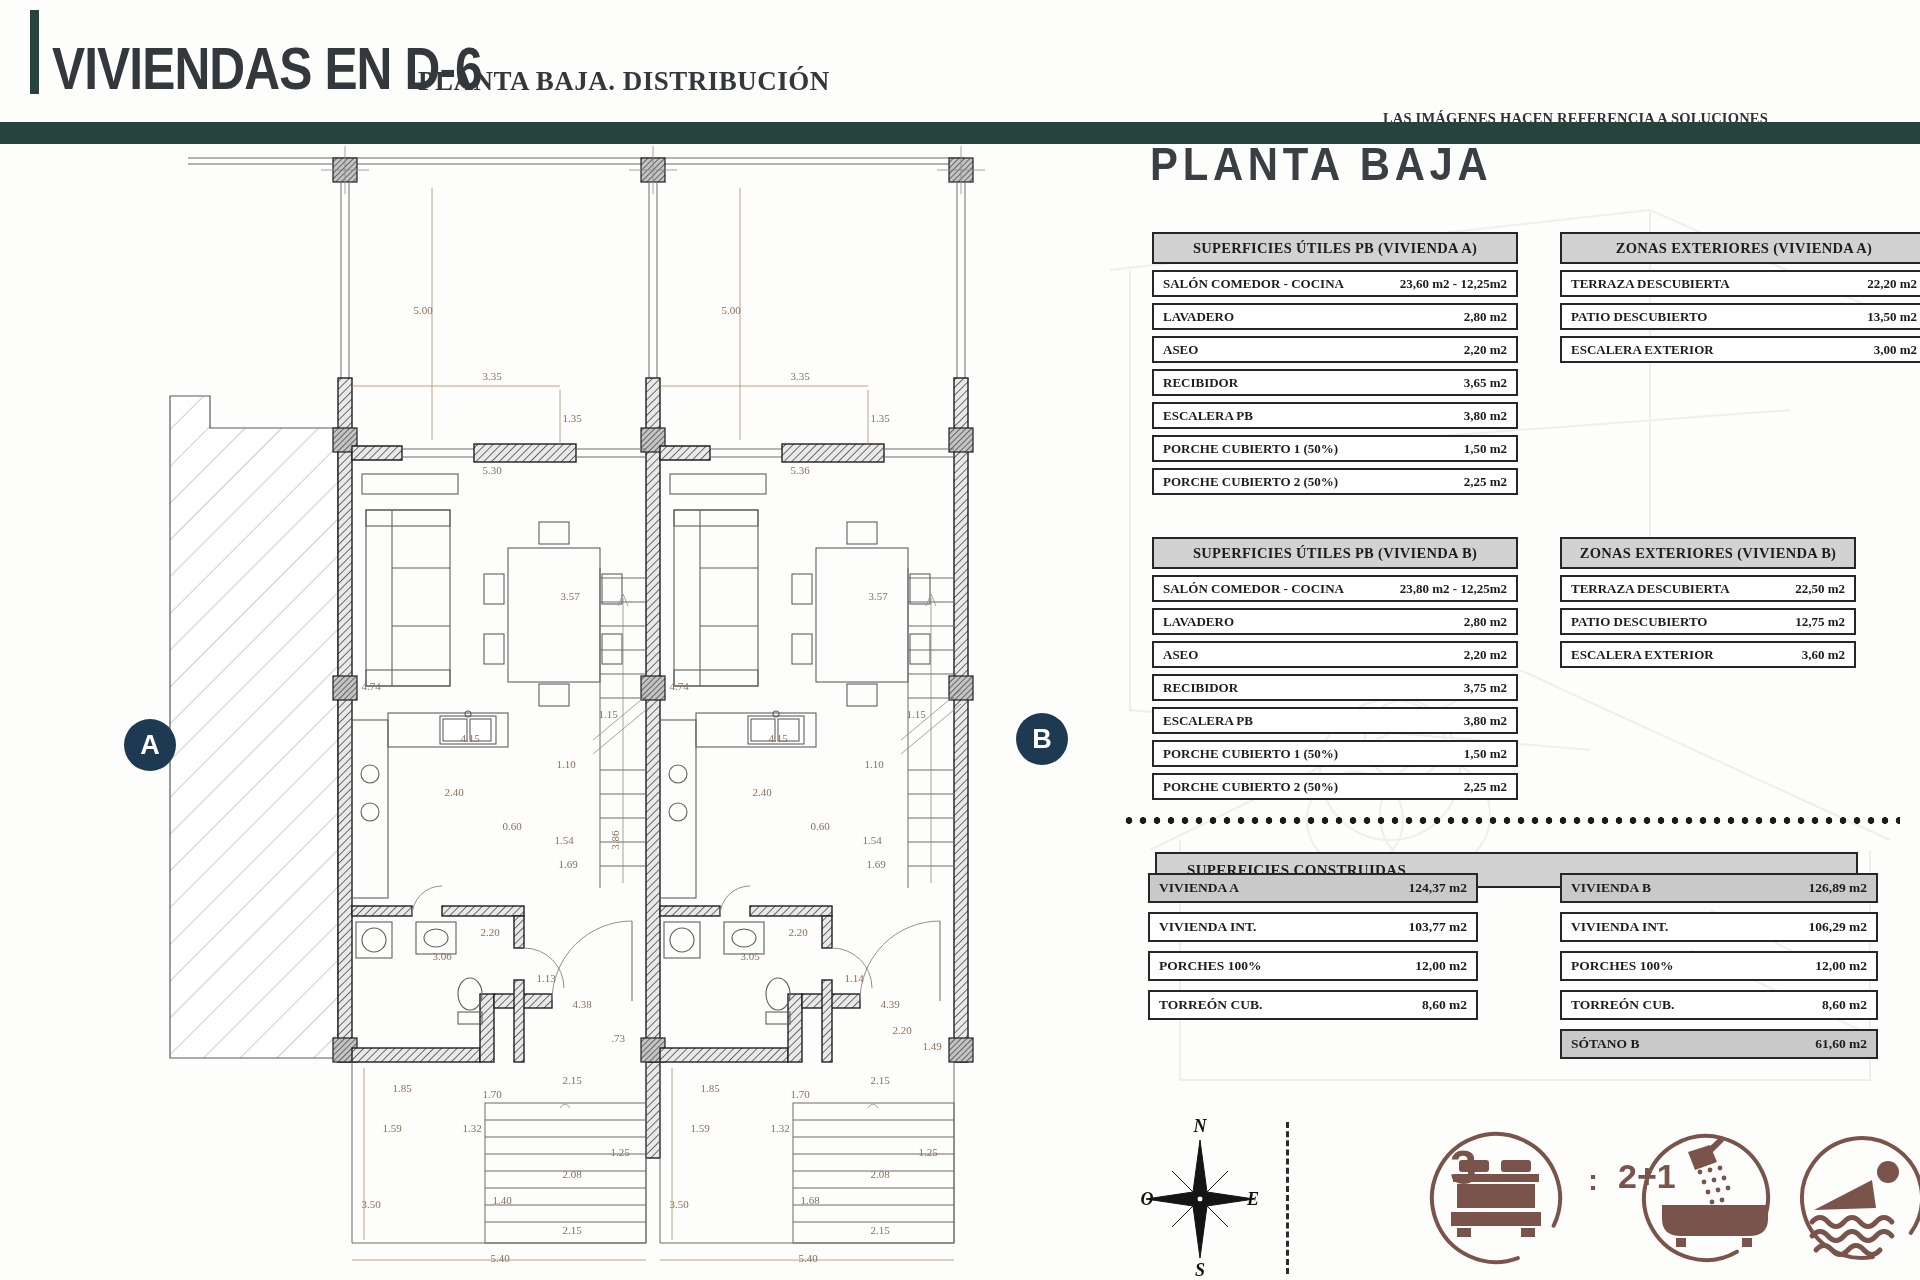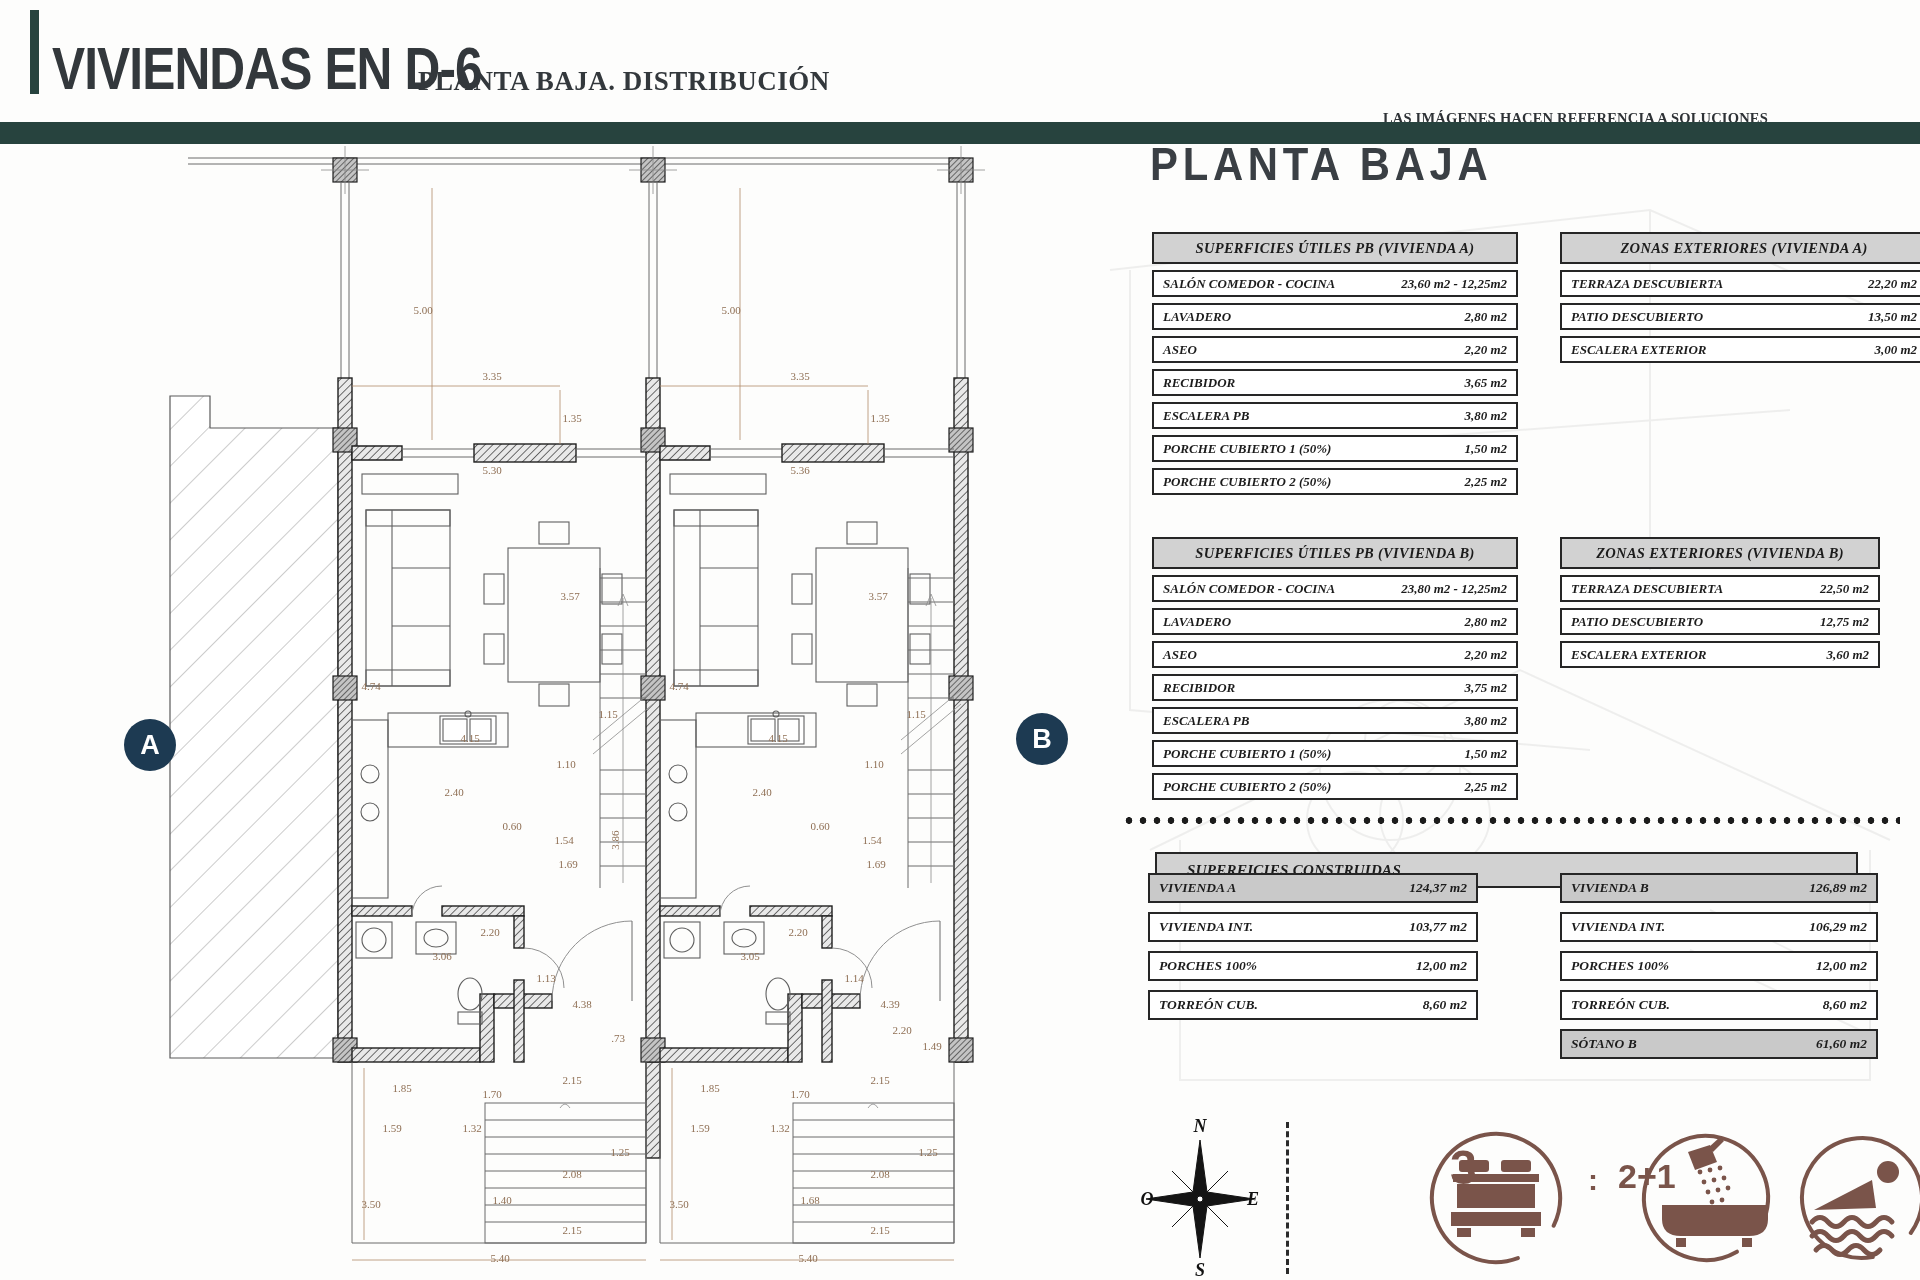--- a/index.html
+++ b/index.html
@@ -37,21 +37,21 @@
     color:#fff;font-family:"Liberation Sans",sans-serif;font-weight:bold;font-size:27px;
     display:flex;align-items:center;justify-content:center;z-index:3;}
   #marker-a{left:124px;top:719px;}
   #marker-b{left:1016px;top:713px;}
 
   
   #watermark{position:absolute;left:1090px;top:150px;width:830px;height:1000px;z-index:0;}
   .panel-title{position:absolute;left:1150px;top:138px;font-family:"Liberation Sans",sans-serif;
     font-weight:bold;font-size:44px;letter-spacing:5px;color:#3A3F44;z-index:2;
     transform:scale(.95,1.05);transform-origin:left top;}
-  .tbl{position:absolute;z-index:2;font-style:italic;}
+  .tbl{position:absolute;z-index:2;}
   .tbl-header{height:32px;border:2px solid var(--tborder);background:var(--hgray);
     display:flex;align-items:center;justify-content:center;font-weight:bold;font-size:14.5px;
     color:#1c1c1c;letter-spacing:.3px;}
   .tbl-header.leftpad{justify-content:flex-start;padding-left:30px;height:36px;font-size:15px;}
   .trow{height:27px;border:2px solid var(--tborder);background:#fff;display:flex;
     align-items:center;justify-content:space-between;padding:0 9px;margin-top:6px;
     font-weight:bold;font-size:13px;color:#1c1c1c;white-space:nowrap;gap:18px;}
   .rows-c .trow{height:30px;margin-top:9px;font-size:13.5px;text-align:center;}
   .trow.shaded{background:var(--sgray);}
   .dotted-sep{position:absolute;left:1122px;top:816px;width:778px;height:9px;z-index:2;
@@ -416,21 +416,21 @@
         <span>1,50 m2</span>
       </div>
 
       <div class="trow">
         <span>PORCHE CUBIERTO 2 (50%)</span>
         <span>2,25 m2</span>
       </div>
     </div>
 </div>
 
-<div class="tbl" style="left:1560px;top:537px;width:320px;">
+<div class="tbl" style="left:1560px;top:537px;width:296px;">
   <div class="tbl-header">ZONAS EXTERIORES (VIVIENDA B)</div>
   <div>
 
       <div class="trow">
         <span>TERRAZA DESCUBIERTA</span>
         <span>22,50 m2</span>
       </div>
 
       <div class="trow">
         <span>PATIO DESCUBIERTO</span>

